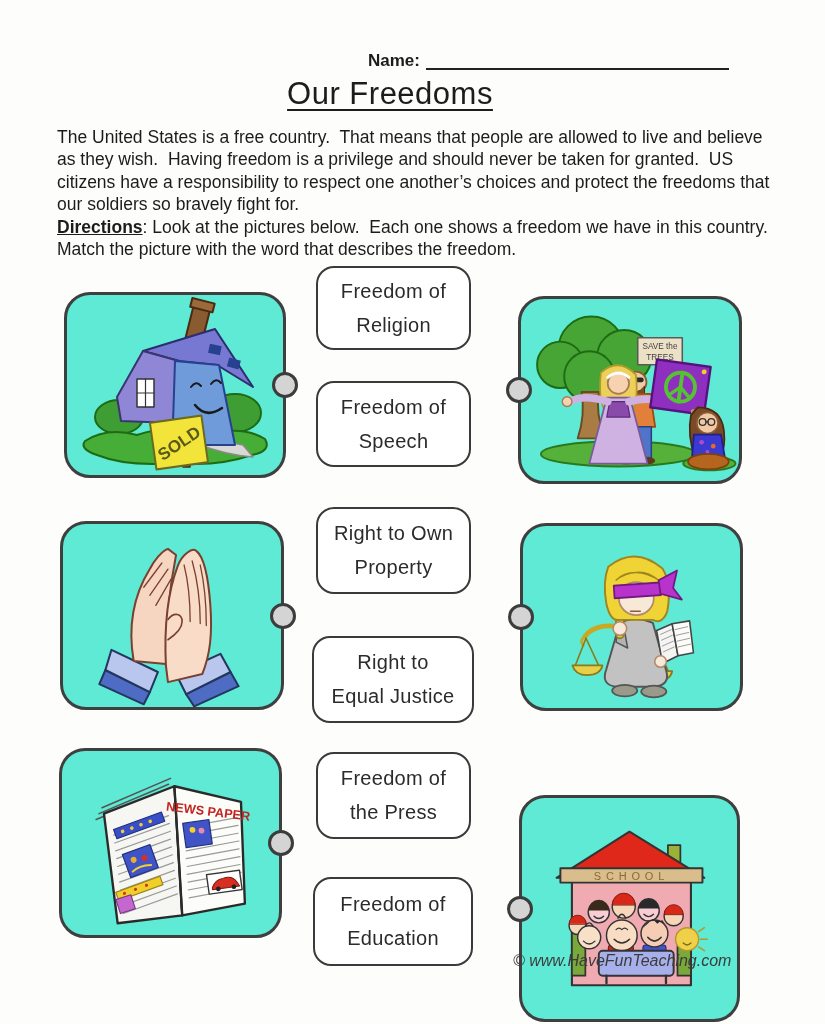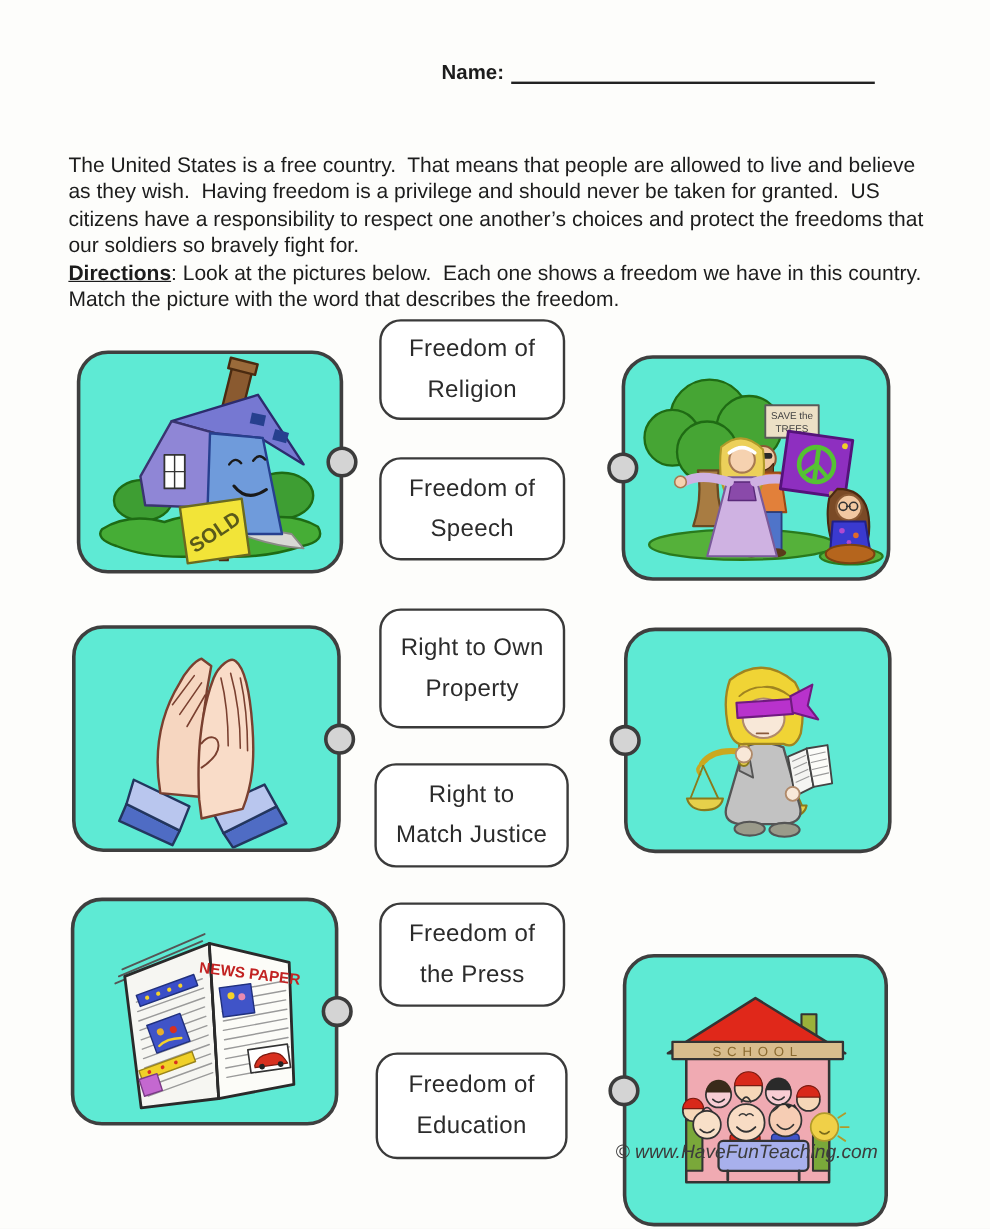--- a/index.html
+++ b/index.html
@@ -41,37 +41,38 @@
   .c-school  { left:519px; top:795px; width:221px; height:227px; }
   
   .label-box {
     position:absolute; left:316px; width:155px; background:#fff;
     border:2.5px solid #3a3a3a; border-radius:18px;
     display:flex; flex-direction:column; justify-content:center; align-items:center;
     gap:11px; font-size:20px; color:#2b2b2b; letter-spacing:0.3px; text-align:center;
   }
   .l1 { top:266px; height:84px; }
   .l2 { top:381px; height:86px; }
-  .l3 { top:507px; height:100px; }
+  .l3 { top:507px; height:87px; }
   .l4 { top:636px; height:87px; left:312px; width:162px; }
   .l5 { top:752px; height:87px; }
   .l6 { top:877px; height:89px; left:313px; width:160px; }
   
   .copyright { position:absolute; left:513px; top:952px; font-size:16px; color:#3c3c3c;font-style:italic; }
 </style>
 </head>
 <body>
 
 <div class="page">
 
   <div class="name-row">
     <span class="name-label">Name:</span>
     <span class="name-line"></span>
   </div>
 
+  <h1 class="title">Our Freedoms</h1>
 
   <div class="text-block">
     <p><span>The United States is a free country.  That means that people are allowed to live and believe as they wish.  Having freedom is a privilege and should never be taken for granted.  US citizens have a responsibility to respect one another’s choices and protect the freedoms that our soldiers so bravely fight for.</span></p>
     <p><span class="dir-label">Directions</span><span>: Look at the pictures below.  Each one shows a freedom we have in this country.  Match the picture with the word that describes the freedom.</span></p>
   </div>
 
   <div class="card c-house">
     <svg viewBox="0 0 216 180" preserveAspectRatio="xMidYMid meet">
       <g stroke-linejoin="round" stroke-linecap="round">
         <ellipse cx="52" cy="122" rx="24" ry="17" fill="#3e9e33" stroke="#1e6b14" stroke-width="2"></ellipse>
@@ -344,21 +345,21 @@
   <div class="label-box l2">
     <span>Freedom of</span>
     <span>Speech</span>
   </div>
   <div class="label-box l3">
     <span>Right to Own</span>
     <span>Property</span>
   </div>
   <div class="label-box l4">
     <span>Right to</span>
-    <span>Match Justice</span>
+    <span>Equal Justice</span>
   </div>
   <div class="label-box l5">
     <span>Freedom of</span>
     <span>the Press</span>
   </div>
   <div class="label-box l6">
     <span>Freedom of</span>
     <span>Education</span>
   </div>
 

